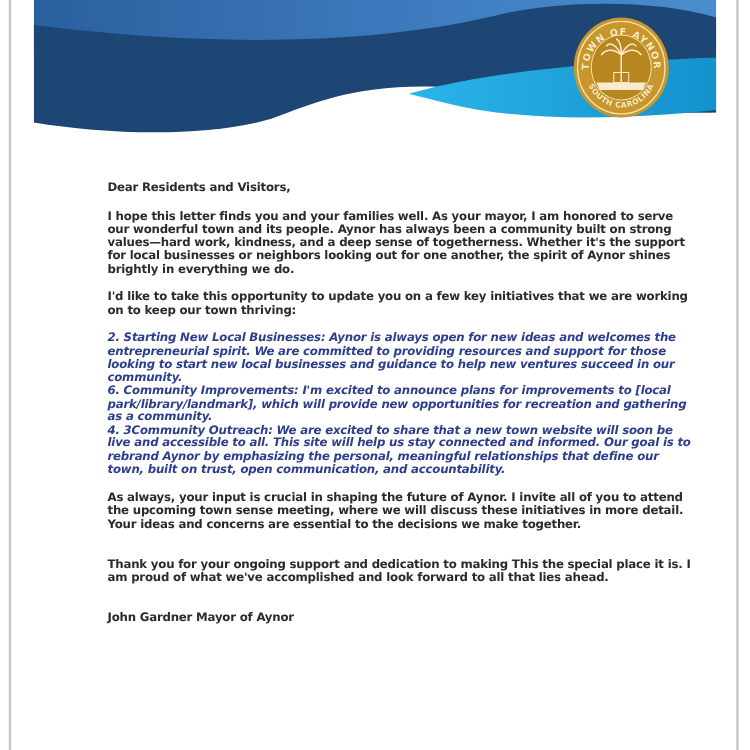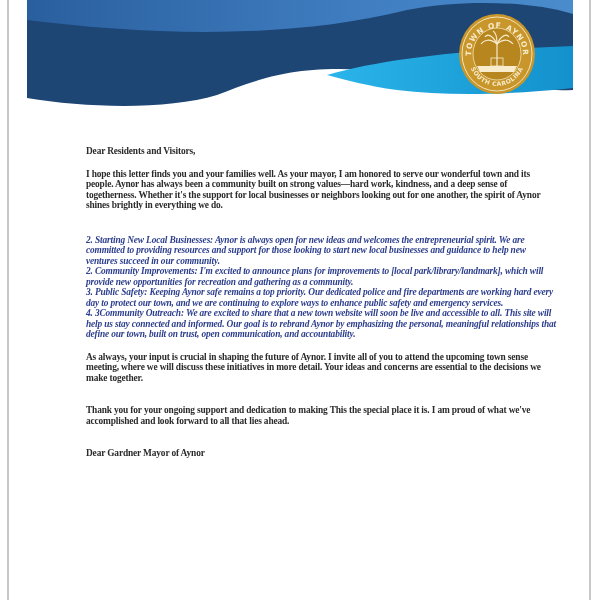--- a/index.html
+++ b/index.html
@@ -2,21 +2,21 @@
 <html><head>
 <meta charset="utf-8">
 <style>
   html, body { margin: 0; padding: 0; background: #ffffff; }
   body { width: 600px; height: 600px; position: relative; overflow: hidden; font-family: "DejaVu Sans", sans-serif; }
   .page-frame { position: absolute; left: 7px; top: 0; width: 584px; height: 600px; border-left: 2px solid #c8c8c8; border-right: 2px solid #c8c8c8; box-sizing: border-box; background: #fff; }
   .header { position: absolute; left: 27px; top: 0; width: 546px; height: 112px; }
   .header svg { display: block; }
   .seal { position: absolute; left: 457px; top: 12px; width: 80px; height: 84px; }
   .letter { position: absolute; left: 86px; top: 146px; width: 470px; color: #2b2b2b; font-size: 9.4px; line-height: 10.5px; font-weight: bold; letter-spacing: -0.15px; }
-  .letter p { margin: 0; font-family: Liberation Serif, serif; }
+  .letter p { margin: 0; }
   .gap-s { height: 10px; }
   .gap-m { height: 12px; }
   .gap-l { height: 22px; }
   .initiatives { color: #2c3e8c; font-style: italic; }
   .salutation { margin-bottom: 0; }
 </style>
 </head>
 <body>
 
 <div class="page-frame"></div>
@@ -71,27 +71,27 @@
     <path d="M20,54 L60,54 L57,60 L23,60 Z" fill="#f8eccd"></path>
     <rect x="34" y="46" width="12" height="8" fill="none" stroke="#f8eccd" stroke-width="0.8"></rect>
   </svg>
 </div>
 
 <div class="letter">
   <p class="salutation">Dear Residents and Visitors,</p>
   <div class="gap-m"></div>
   <p>I hope this letter finds you and your families well. As your mayor, I am honored to serve our wonderful town and its people. Aynor has always been a community built on strong values—hard work, kindness, and a deep sense of togetherness. Whether it's the support for local businesses or neighbors looking out for one another, the spirit of Aynor shines brightly in everything we do.</p>
   <div class="gap-m"></div>
+  <p>I'd like to take this opportunity to update you on a few key initiatives that we are working on to keep our town thriving:</p>
   <div class="gap-m"></div>
   <div class="initiatives">
     <p>2. Starting New Local Businesses: Aynor is always open for new ideas and welcomes the entrepreneurial spirit. We are committed to providing resources and support for those looking to start new local businesses and guidance to help new ventures succeed in our community.</p>
-    <p>2. Community Improvements: I'm excited to announce plans for improvements to [local park/library/landmark], which will provide new opportunities for recreation and gathering as a community.</p>
-    <p>3. Public Safety: Keeping Aynor safe remains a top priority. Our dedicated police and fire departments are working hard every day to protect our town, and we are continuing to explore ways to enhance public safety and emergency services.</p>
+    <p>6. Community Improvements: I'm excited to announce plans for improvements to [local park/library/landmark], which will provide new opportunities for recreation and gathering as a community.</p>
     <p>4. 3Community Outreach: We are excited to share that a new town website will soon be live and accessible to all. This site will help us stay connected and informed. Our goal is to rebrand Aynor by emphasizing the personal, meaningful relationships that define our town, built on trust, open communication, and accountability.</p>
   </div>
   <div class="gap-m"></div>
   <p>As always, your input is crucial in shaping the future of Aynor. I invite all of you to attend the upcoming town sense meeting, where we will discuss these initiatives in more detail. Your ideas and concerns are essential to the decisions we make together.</p>
   <div class="gap-l"></div>
   <p>Thank you for your ongoing support and dedication to making This the special place it is. I am proud of what we've accomplished and look forward to all that lies ahead.</p>
   <div class="gap-m"></div>
   <div class="gap-s"></div>
-  <p>Dear Gardner Mayor of Aynor</p>
+  <p>John Gardner Mayor of Aynor</p>
 </div>
 
 </body></html>

